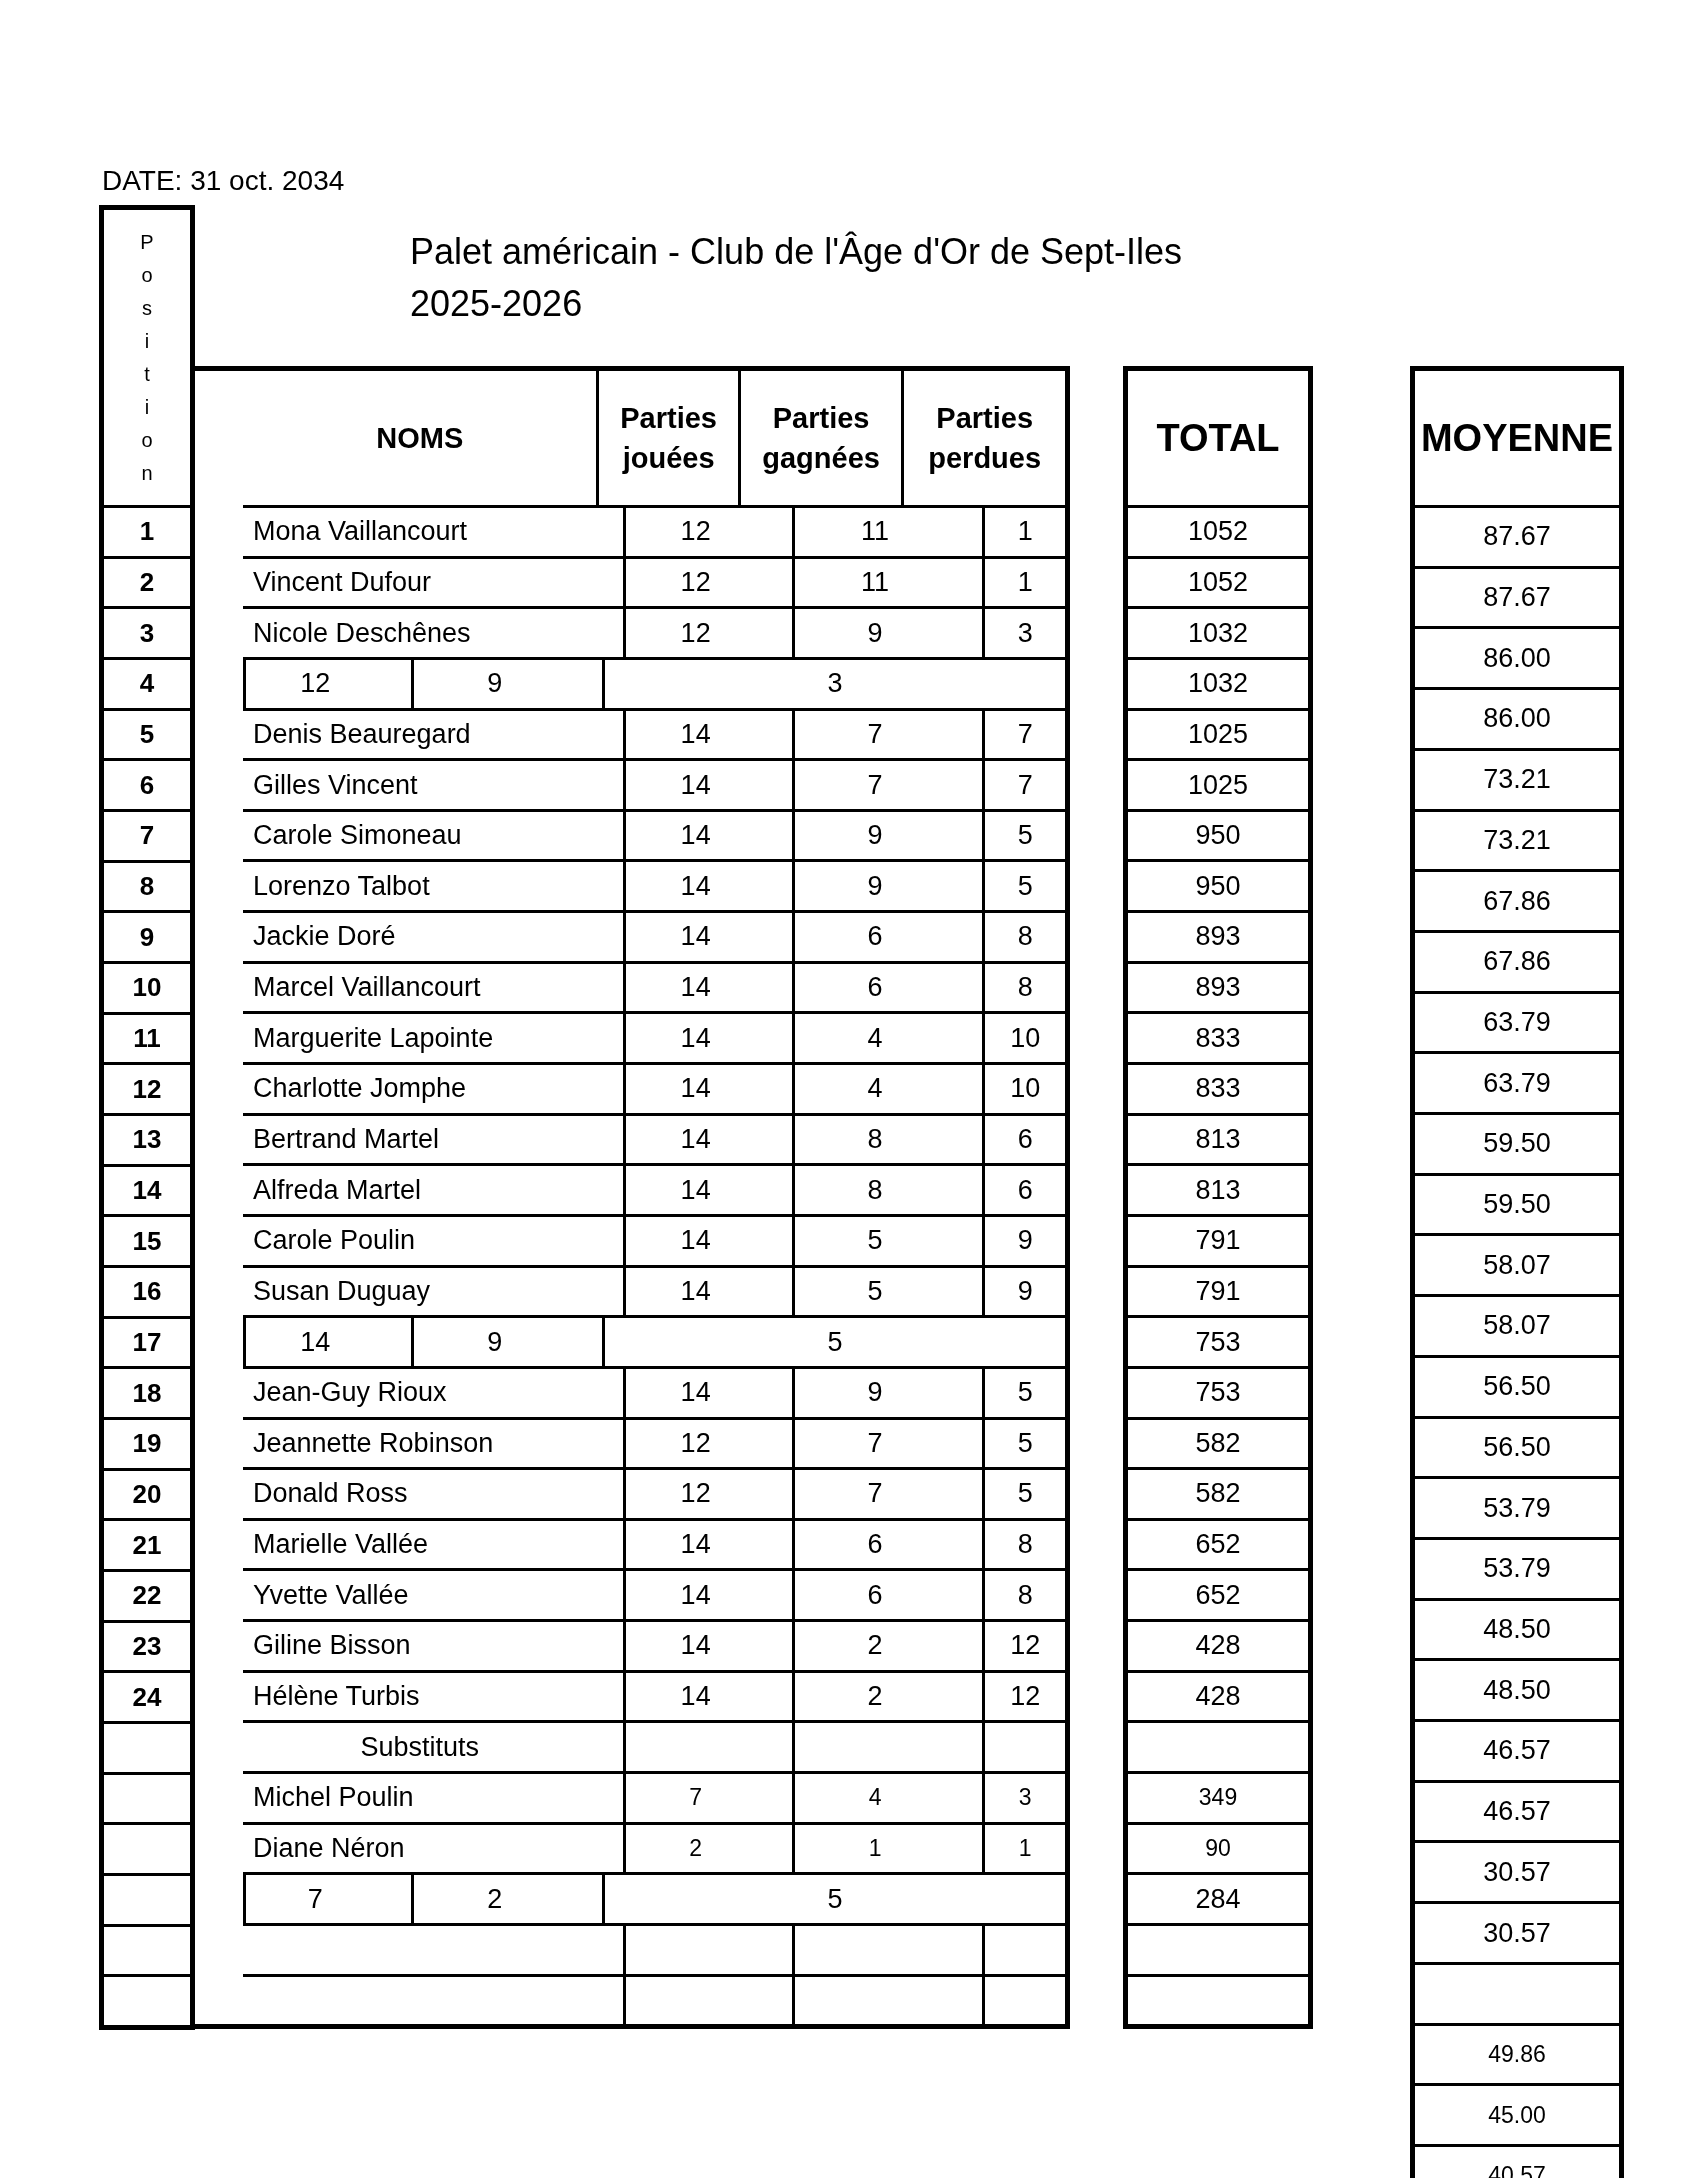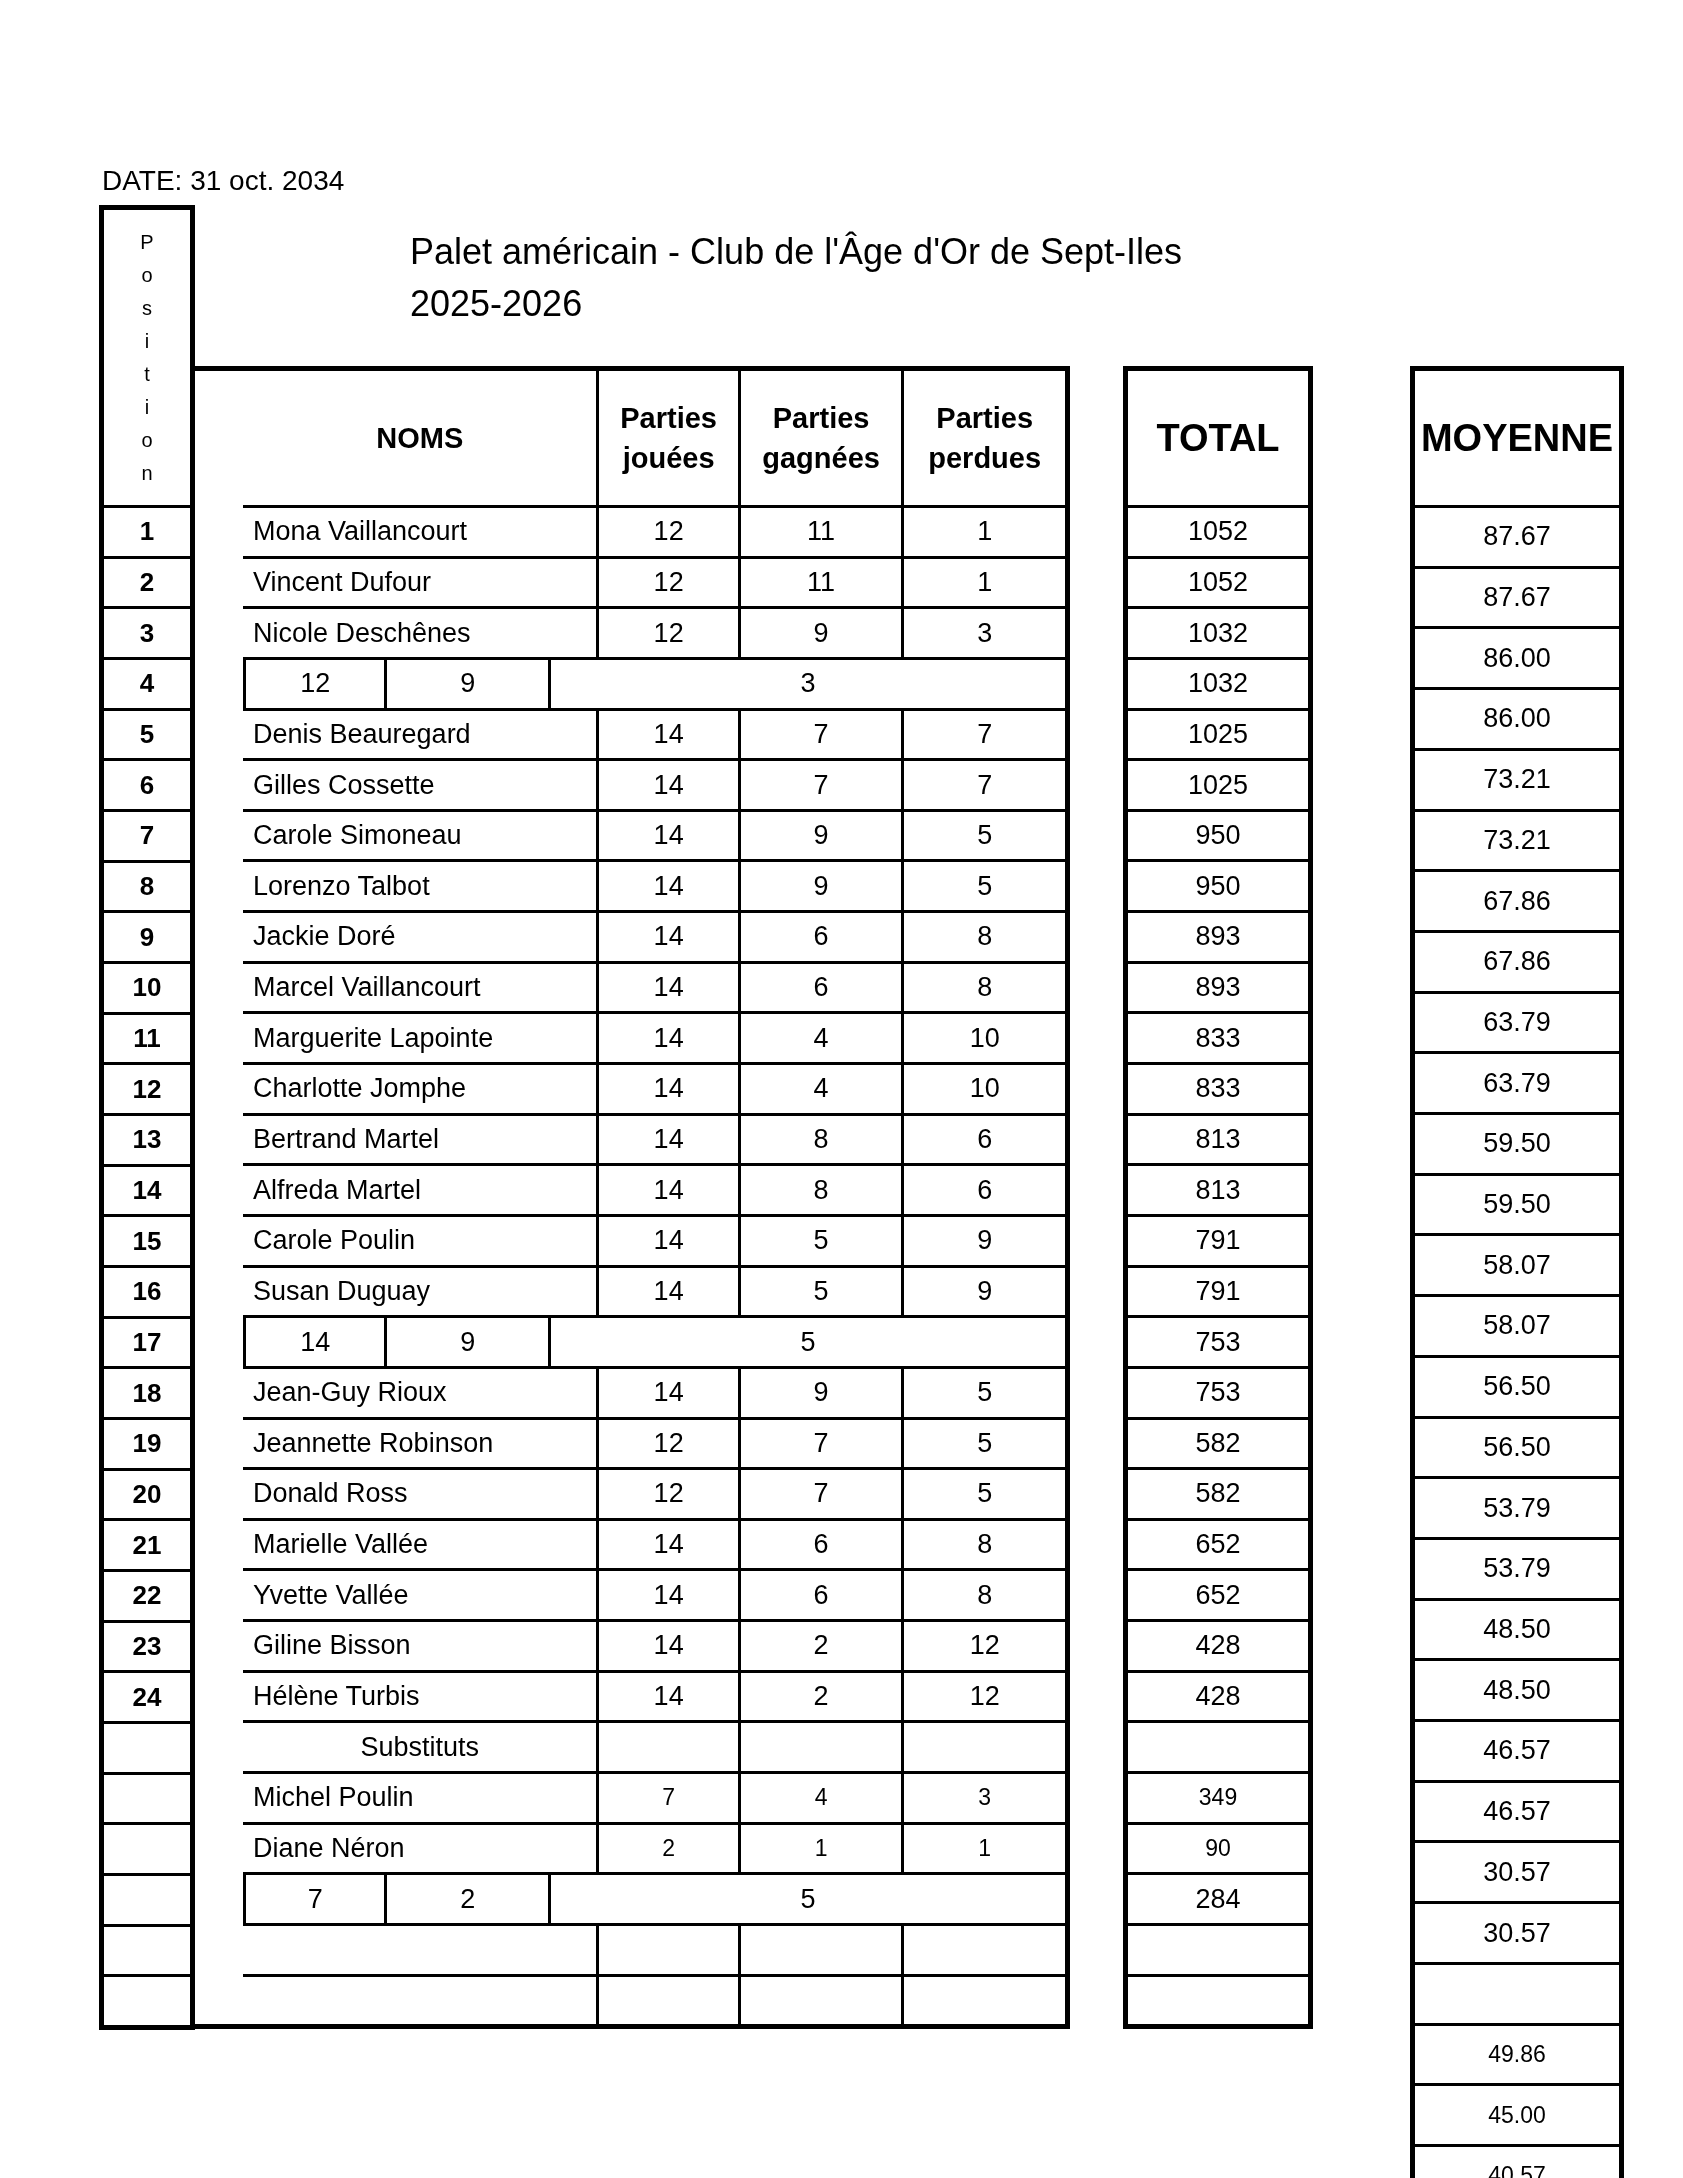--- a/index.html
+++ b/index.html
@@ -55,21 +55,21 @@
     display:flex; align-items:center; justify-content:center;
     text-align:center; font-weight:bold; font-size:29px; line-height:40px;
     box-sizing:border-box; padding:0 4px;
   }
   .col-name { flex:0 0 43%; }
   .col-j { flex:0 0 17.2%; border-left:3px solid #000; }
   .col-g { flex:0 0 19.9%; border-left:3px solid #000; }
   .col-p { flex:1; border-left:3px solid #000; }
 
   #main-rows { flex:1; display:flex; flex-direction:column; min-height:0; }
-  .mrow { flex:1; display:flex; border-top:3px solid #000; min-height:0; }
+  .mrow { flex:1; display:flex; border-top:3px solid #000; min-height:0;gap:27px; }
   .mrow:first-child { border-top:none; }
   .mrow .cell {
     display:flex; align-items:center; justify-content:center;
     font-size:27px; box-sizing:border-box; min-height:0;
   }
   .mrow .cell.name { justify-content:flex-start; padding-left:10px; }
   .mrow .cell.center-name { justify-content:center; padding-left:0; }
   .cell.small { font-size:23px; }
 
   
@@ -158,21 +158,21 @@
         <div class="cell col-g">9</div>
         <div class="cell col-p">3</div>
       </div>
       <div class="mrow">
         <div class="cell col-name name">Denis Beauregard</div>
         <div class="cell col-j">14</div>
         <div class="cell col-g">7</div>
         <div class="cell col-p">7</div>
       </div>
       <div class="mrow">
-        <div class="cell col-name name">Gilles Cossette</div>
+        <div class="cell col-name name">Gilles Vincent</div>
         <div class="cell col-j">14</div>
         <div class="cell col-g">7</div>
         <div class="cell col-p">7</div>
       </div>
       <div class="mrow">
         <div class="cell col-name name">Carole Simoneau</div>
         <div class="cell col-j">14</div>
         <div class="cell col-g">9</div>
         <div class="cell col-p">5</div>
       </div>

